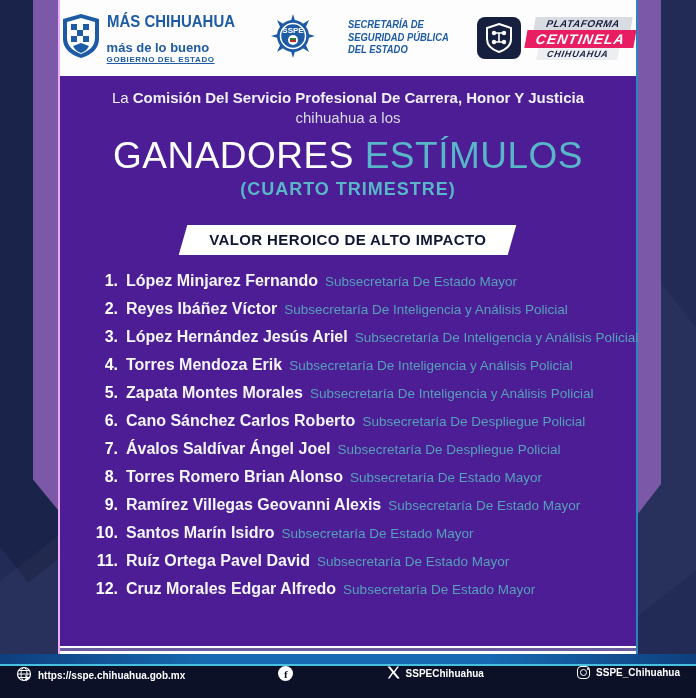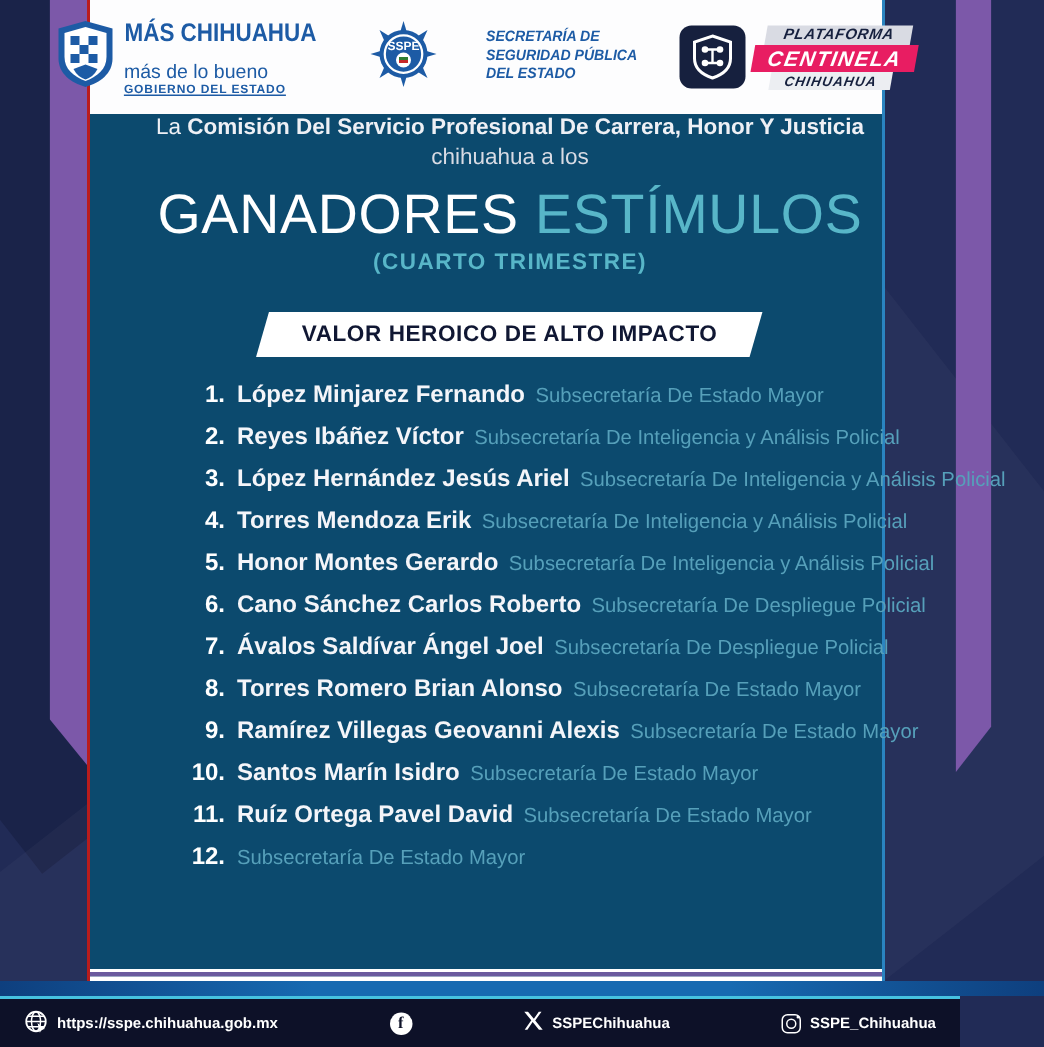--- a/index.html
+++ b/index.html
@@ -14,56 +14,56 @@
     background:rgba(10,14,40,0.28); transform:rotate(-38deg); }
   .bg-diag2 { position:absolute; left:-120px; top:380px; width:900px; height:420px;
     background:rgba(255,255,255,0.03); transform:rotate(-38deg); }
   
   .strip-left { position:absolute; left:33px; top:0; width:25px; height:510px;
     background:#7c58a9; clip-path:polygon(0 0,100% 0,100% 100%,0 94%); }
   .strip-right { position:absolute; left:637px; top:0; width:24px; height:515px;
     background:#7c58a9; clip-path:polygon(0 0,100% 0,100% 94%,0 100%); }
 
   
-  .card { position:absolute; left:58px; top:0; width:532px; height:654px;
-    background:#0c4a6e; border-left:2px solid #b91c1c; border-right:2px solid #2a84c0; }
+  .card { position:absolute; left:58px; top:0; width:580px; height:654px;
+    background:#4c1d95; border-left:2px solid #f0abfc; border-right:2px solid #2a84c0; }
 
   
   .logo-bar { height:76px; background:#fdfdfe; display:flex; align-items:center;
     justify-content:center; gap:14px; padding:0 10px; }
   .logo-mas { display:flex; align-items:center; gap:6px; }
   .logo-mas-text { color:#1d5ba5; line-height:1; }
   .logo-mas-l1 { font-size:17px; font-weight:bold; transform:scaleX(0.88); transform-origin:left; white-space:nowrap; }
-  .logo-mas-l2 { font-size:13px; font-weight:normal; margin-top:11px; white-space:nowrap; }
+  .logo-mas-l2 { font-size:13px; font-weight:bold; margin-top:11px; white-space:nowrap; }
   .logo-mas-l3 { font-size:8px; font-weight:bold; letter-spacing:0.6px; margin-top:2px; white-space:nowrap;text-decoration:underline; }
   .logo-sspe { margin-left:4px; }
   .sec-divider { width:4px; height:42px; background:#1d5ba5; transform:skewX(-8deg); margin:0 2px; }
   .sec-text { color:#1d5ba5; font-style:italic; font-weight:bold; font-size:10px;
     line-height:1.25; transform:scaleX(0.94); transform-origin:left; white-space:nowrap; }
   .logo-cent { display:flex; align-items:center; gap:5px; margin-left:8px; }
   .cent-tile { width:44px; height:42px; background:#16203e; border-radius:8px;
     display:flex; align-items:center; justify-content:center; }
   .cent-bands { display:flex; flex-direction:column; align-items:center; transform:skewX(-10deg); }
   .cent-b1 { background:#d9dbe3; color:#16203e; font-weight:bold; font-style:italic;
     font-size:10px; padding:1px 12px; letter-spacing:0.5px; white-space:nowrap; }
   .cent-b2 { background:#e81d62; color:#ffffff; font-weight:bold; font-style:italic;
     font-size:14px; padding:1px 10px; letter-spacing:1px; white-space:nowrap; }
   .cent-b3 { background:#eceef2; color:#16203e; font-weight:bold; font-style:italic;
     font-size:9px; padding:1px 10px; letter-spacing:0.8px; white-space:nowrap; }
 
   
-  .card-body { text-align:center;margin-left:32px; }
+  .card-body { padding-top:13px; text-align:center; }
   .intro-line1 { color:#eef0f5; font-size:15px; }
   .intro-line1 .light { font-weight:400; }
   .intro-line1 .bold { font-weight:bold; }
   .intro-line2 { color:#d8dbe4; font-size:15px; margin-top:3px; }
   .big-title { margin-top:9px; font-size:37px; font-weight:400; letter-spacing:0.5px; white-space:nowrap; }
   .big-title .w { color:#ffffff; }
   .big-title .t { color:#58b6c8; }
-  .subtitle { color:#58b6c8; font-size:15px; font-weight:bold; letter-spacing:1px; margin-top:2px; }
+  .subtitle { color:#58b6c8; font-size:18px; font-weight:bold; letter-spacing:1px; margin-top:2px; }
 
   .badge-wrap { margin-top:25px; }
   .badge { display:inline-block; background:#ffffff; transform:skewX(-16deg); padding:6px 26px; }
   .badge span { display:inline-block; transform:skewX(16deg); color:#101733;
     font-weight:bold; font-size:15px; letter-spacing:0.4px; white-space:nowrap; }
 
   
   .winners { list-style:none; margin-top:17px; text-align:left; padding-left:24px; }
   .winner { display:flex; align-items:baseline; margin-bottom:10px; white-space:nowrap; }
   .w-num { width:34px; text-align:right; margin-right:8px; font-weight:bold;
@@ -73,23 +73,23 @@
 
   
   .stripes { position:absolute; bottom:0; left:0; right:0; }
   .st-w1 { height:2px; background:#ffffff; }
   .st-p  { height:3px; background:#6a5a9e; }
   .st-w2 { height:3px; background:#ffffff; }
 
   
   .blue-band { position:absolute; left:0; top:654px; width:696px; height:10px;
     background:linear-gradient(90deg,#0e3f7e,#176ab1 30%,#176ab1 70%,#0e3f7e); }
-  .footer { position:absolute; left:0; top:664px; width:640px; height:34px;
+  .footer { position:absolute; left:0; top:664px; width:696px; height:34px;
     background:#0d1128; border-top:2px solid #46c2e0;
-    display:flex; align-items:center; justify-content:space-between; padding:0 16px; }
+    display:flex; align-items:flex-start; justify-content:space-between; padding:0 16px; }
   .f-item { display:flex; align-items:center; gap:6px; color:#ffffff;
     font-size:10px; font-weight:bold; white-space:nowrap; cursor:pointer; }
   .fb-circle { width:15px; height:15px; border-radius:50%; background:#ffffff;
     color:#0d1128; font-weight:bold; font-size:11px; display:flex;
     align-items:center; justify-content:center; font-family:"Liberation Serif", serif; }
   .ig-box { width:13px; height:13px; border:1.6px solid #ffffff; border-radius:4px;
     position:relative; }
   .ig-box::before { content:''; position:absolute; left:2.4px; top:2.4px; width:5px;
     height:5px; border:1.4px solid #ffffff; border-radius:50%; }
   .ig-box::after { content:''; position:absolute; right:0.5px; top:0.5px; width:2px;
@@ -211,21 +211,21 @@
   </li>
 
   <li class="winner">
     <span class="w-num">4.</span>
     <span class="w-name">Torres Mendoza Erik</span>
     <span class="w-dept">Subsecretaría De Inteligencia y Análisis Policial</span>
   </li>
 
   <li class="winner">
     <span class="w-num">5.</span>
-    <span class="w-name">Honor Montes Gerardo</span>
+    <span class="w-name">Zapata Montes Morales</span>
     <span class="w-dept">Subsecretaría De Inteligencia y Análisis Policial</span>
   </li>
 
   <li class="winner">
     <span class="w-num">6.</span>
     <span class="w-name">Cano Sánchez Carlos Roberto</span>
     <span class="w-dept">Subsecretaría De Despliegue Policial</span>
   </li>
 
   <li class="winner">
@@ -253,20 +253,21 @@
   </li>
 
   <li class="winner">
     <span class="w-num">11.</span>
     <span class="w-name">Ruíz Ortega Pavel David</span>
     <span class="w-dept">Subsecretaría De Estado Mayor</span>
   </li>
 
   <li class="winner">
     <span class="w-num">12.</span>
+    <span class="w-name">Cruz Morales Edgar Alfredo</span>
     <span class="w-dept">Subsecretaría De Estado Mayor</span>
   </li>
 </ol>
   </div>
 
   <div class="stripes">
     <div class="st-w1"></div>
     <div class="st-p"></div>
     <div class="st-w2"></div>
   </div>

